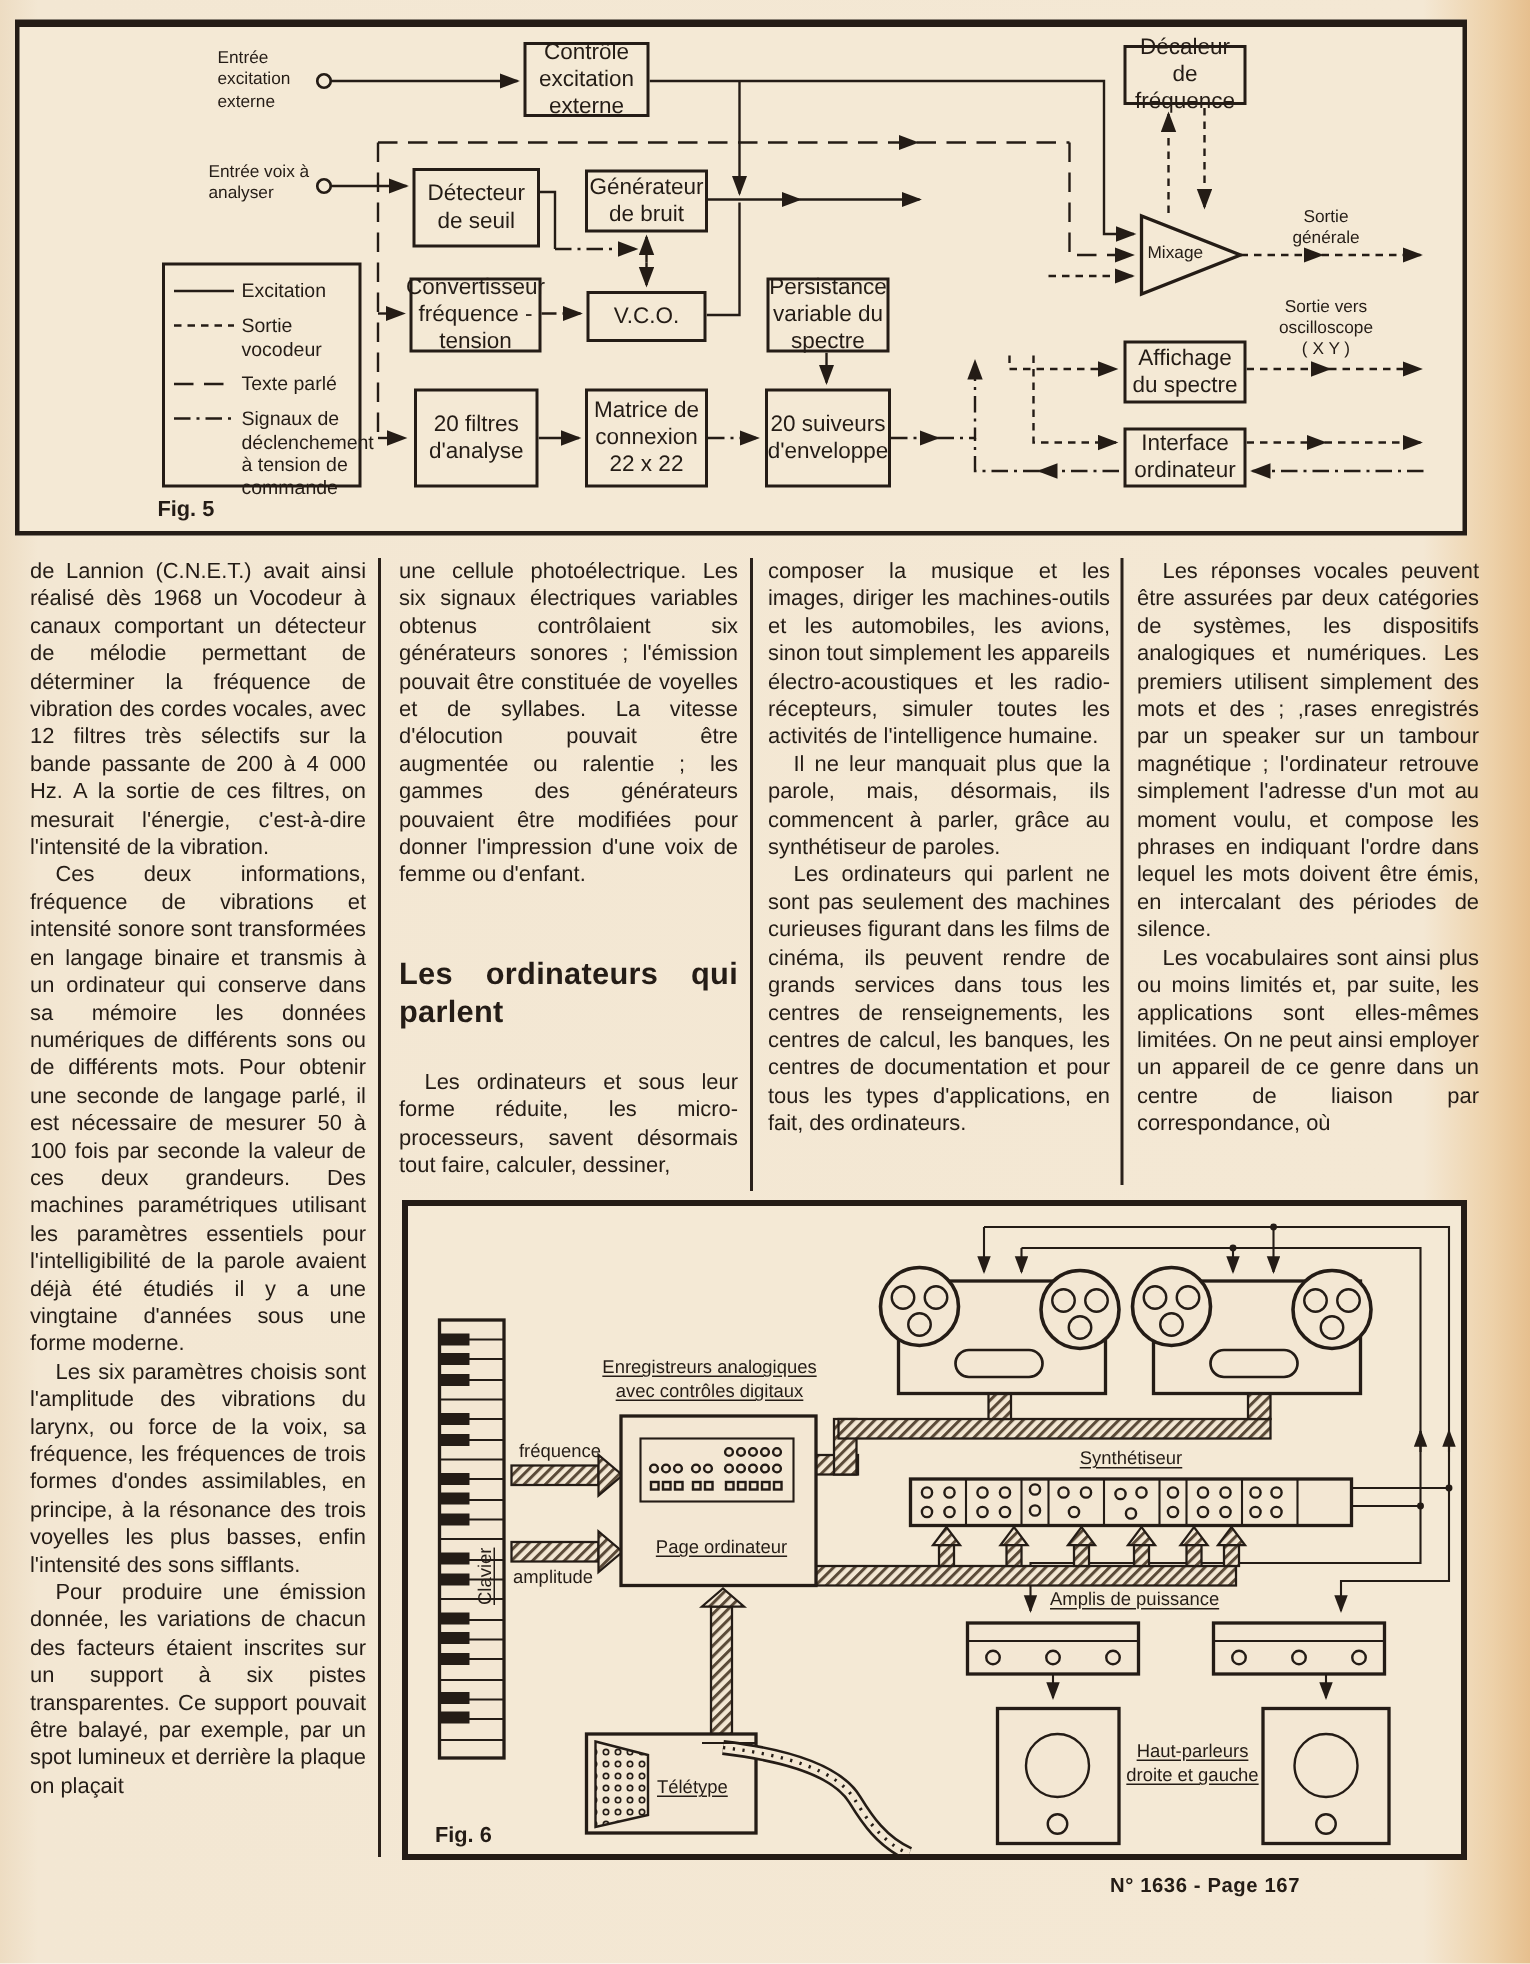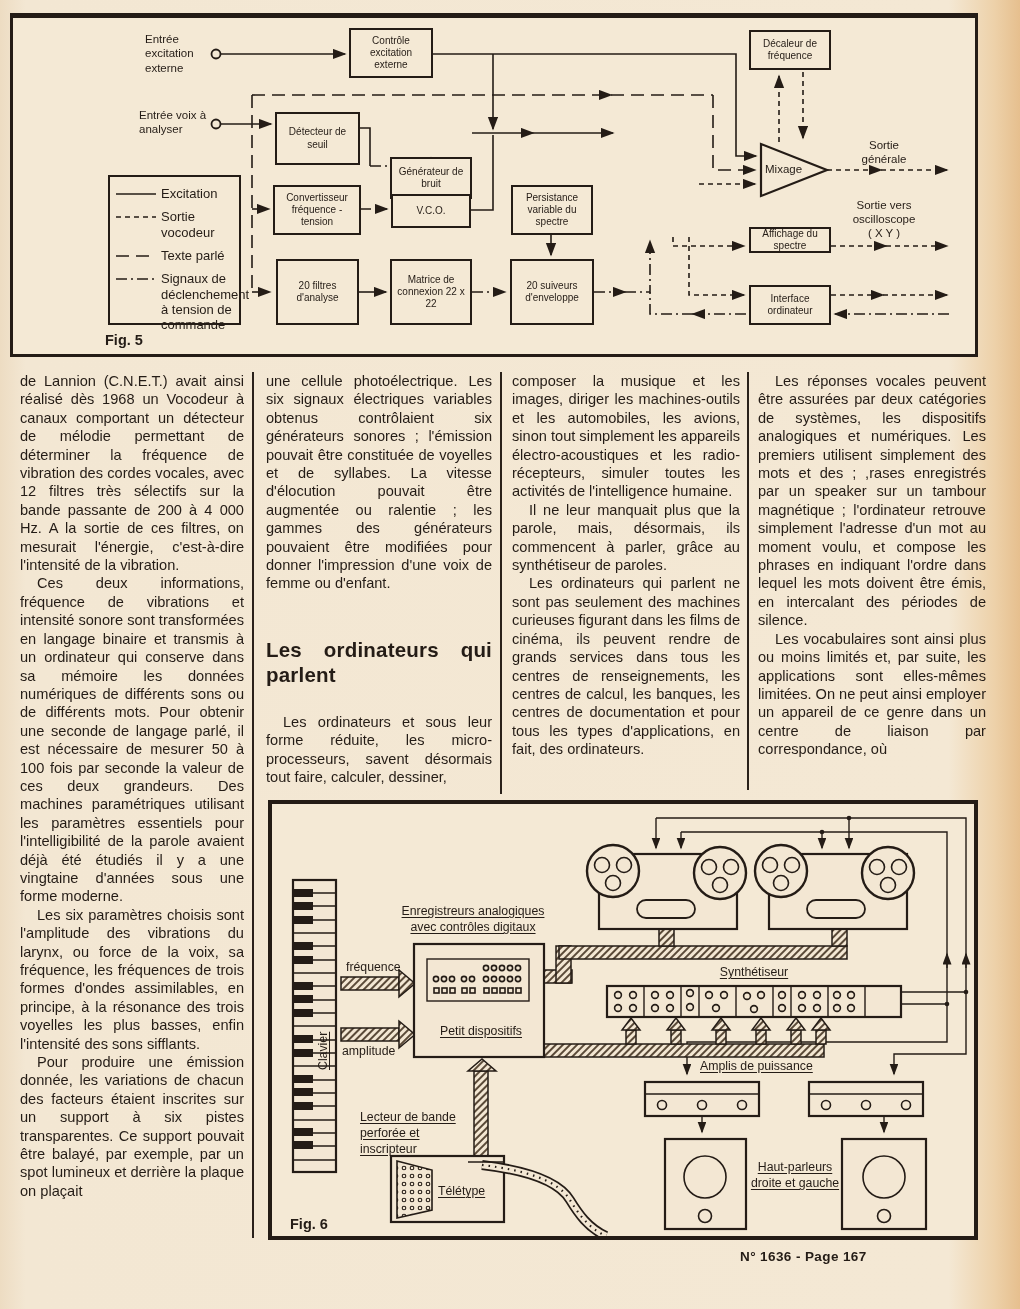--- a/index.html
+++ b/index.html
@@ -7,21 +7,21 @@
     width:1020px;height:1309px;position:relative;overflow:hidden;
     background:linear-gradient(90deg,#eddcc2 0,#f3e7d3 2.5%,#f4e8d4 93%,#edd1a9 97.5%,#e6bf8e 100%);
     font-family:"Liberation Sans",sans-serif;color:#241c16;
   }
   .frame{position:absolute;box-sizing:border-box;border:3px solid #241c16;background:#f4e9d5;}
   .fig5{left:10px;top:13px;width:968px;height:344px;border-top-width:5px;}
   .fig6{left:268px;top:800px;width:710px;height:440px;border-width:4px;}
   .lay{position:absolute;left:0;top:0;}
   .b5{position:absolute;box-sizing:border-box;border:2.2px solid #241c16;background:#f4e9d5;
       display:flex;align-items:center;justify-content:center;text-align:center;
-      font-size:10px;line-height:1.22;padding:0 3px;}
+      font-size:15px;line-height:1.22;padding:0 3px;}
   .lbl{position:absolute;font-size:11.5px;line-height:1.25;}
   .ctr{text-align:center;}
   .ul{text-decoration:underline;text-underline-offset:2px;}
   .legend{position:absolute;left:95px;top:157px;width:133px;height:150px;box-sizing:border-box;
       border:2.4px solid #241c16;background:#f4e9d5;padding:9px 6px 4px 6px;font-size:13px;line-height:1.18;}
   .lrow{display:flex;align-items:flex-start;margin-bottom:8px;}
   .lrow svg{flex:0 0 40px;margin:4px 5px 0 0;}
   .figcap{position:absolute;font-weight:bold;font-size:14.5px;}
   .art{position:absolute;font-size:14.6px;line-height:18.4px;text-align:justify;overflow:hidden;}
   .art p{margin:0;text-indent:17px;}
@@ -99,21 +99,21 @@
     <path class="dd" d="M936,296 H822" marker-end="url(#ar5)"></path>
     <polygon class="tri" points="748,126 748,178 814,152"></polygon>
   </svg>
 
   <div class="b5" style="left:336px;top:10px;width:84px;height:50px;">
       <span>Contrôle excitation externe</span>
     </div>
   <div class="b5" style="left:262px;top:94px;width:85px;height:53px;">
       <span>Détecteur de seuil</span>
     </div>
-  <div class="b5" style="left:377px;top:95px;width:82px;height:42px;margin-top:44px;">
+  <div class="b5" style="left:377px;top:95px;width:82px;height:42px;">
       <span>Générateur de bruit</span>
     </div>
   <div class="b5" style="left:260px;top:167px;width:88px;height:50px;">
       <span>Convertisseur fréquence - tension</span>
     </div>
   <div class="b5" style="left:378px;top:176px;width:80px;height:34px;">
       <span>V.C.O.</span>
     </div>
   <div class="b5" style="left:498px;top:167px;width:82px;height:50px;">
       <span>Persistance variable du spectre</span>
@@ -123,21 +123,21 @@
     </div>
   <div class="b5" style="left:377px;top:241px;width:82px;height:66px;">
       <span>Matrice de connexion 22 x 22</span>
     </div>
   <div class="b5" style="left:497px;top:241px;width:84px;height:66px;">
       <span>20 suiveurs d'enveloppe</span>
     </div>
   <div class="b5" style="left:736px;top:12px;width:82px;height:40px;">
       <span>Décaleur de fréquence</span>
     </div>
-  <div class="b5" style="left:736px;top:209px;width:82px;height:26px;">
+  <div class="b5" style="left:736px;top:209px;width:82px;height:42px;">
       <span>Affichage du spectre</span>
     </div>
   <div class="b5" style="left:736px;top:267px;width:82px;height:40px;">
       <span>Interface ordinateur</span>
     </div>
 
   <div class="lbl" style="left:132px;top:14px;width:68px;">Entrée excitation externe</div>
   <div class="lbl" style="left:126px;top:90px;width:74px;">Entrée voix à analyser</div>
   <div class="lbl" style="left:752px;top:144px;width:58px;">Mixage</div>
   <div class="lbl ctr" style="left:838px;top:120px;width:66px;">Sortie générale</div>
@@ -373,23 +373,22 @@
     <polygon points="125,357 160,366 160,406 125,414" fill="url(#dp)" stroke="#241c16" stroke-width="1.6"></polygon>
     <path d="M210,361 C252,366 286,376 298,396 C306,409 316,424 334,432" fill="none" stroke="#241c16" stroke-width="10"></path>
     <path d="M210,361 C252,366 286,376 298,396 C306,409 316,424 334,432" fill="none" stroke="#f3e7d3" stroke-width="6.5"></path>
     <path d="M210,361 C252,366 286,376 298,396 C306,409 316,424 334,432" fill="none" stroke="#241c16" stroke-width="2.2" stroke-dasharray="1.5 5"></path>
     <path class="thin" d="M196,358 H232"></path>
   </svg>
 
   <div class="f6lbl ctr ul" style="left:120px;top:100px;width:162px;">Enregistreurs analogiques avec contrôles digitaux</div>
   <div class="f6lbl" style="left:74px;top:156px;">fréquence</div>
   <div class="f6lbl" style="left:70px;top:240px;">amplitude</div>
-  <div class="f6lbl ul" style="left:152px;top:220px;width:114px;text-align:center;">Petit dispositifs</div>
+  <div class="f6lbl ul" style="left:152px;top:220px;width:114px;text-align:center;">Page ordinateur</div>
   <div class="f6lbl ctr ul" style="left:402px;top:161px;width:160px;">Synthétiseur</div>
   <div class="f6lbl ul" style="left:428px;top:255px;width:136px;">Amplis de puissance</div>
   <div class="f6lbl ctr ul" style="left:477px;top:356px;width:92px;">Haut-parleurs droite et gauche</div>
-  <div class="f6lbl ul" style="left:88px;top:306px;width:112px;">Lecteur de bande perforée et inscripteur</div>
   <div class="f6lbl ul" style="left:166px;top:380px;">Télétype</div>
   <div class="figcap" style="left:18px;top:412px;">Fig. 6</div>
 </div>
 <div class="f6lbl ul clav">Clavier</div>
 
 <div class="footer">N° 1636 - Page 167</div>
 
 </body></html>

